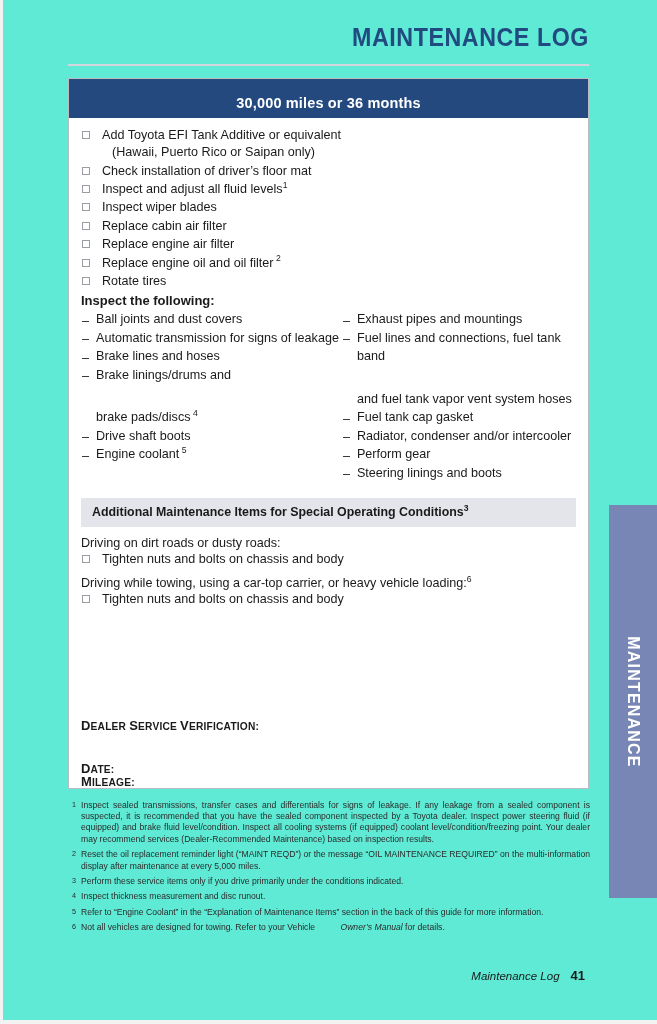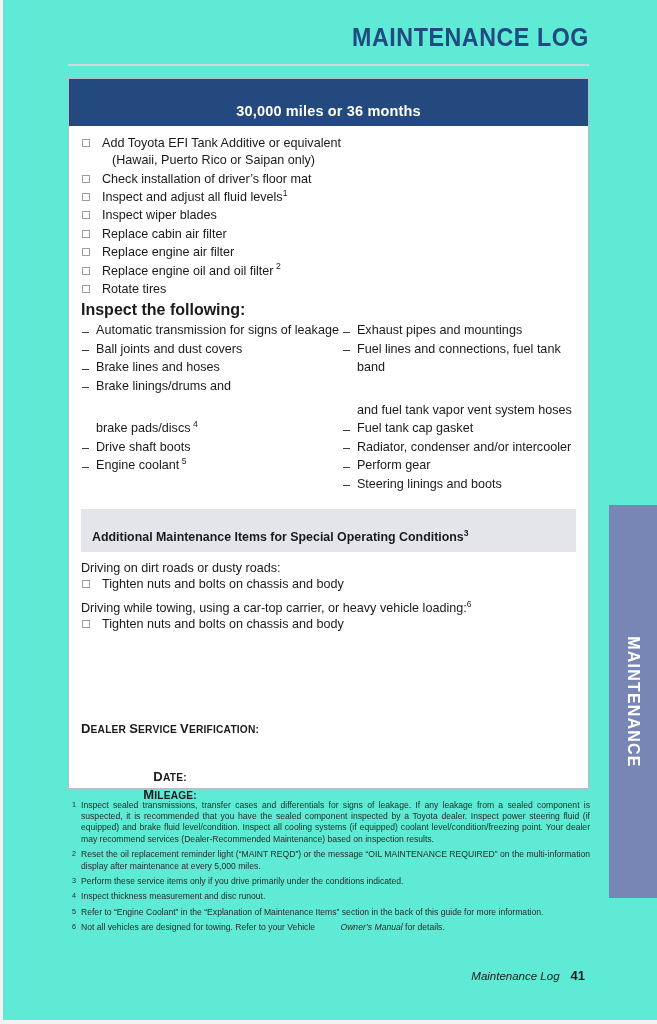--- a/index.html
+++ b/index.html
@@ -78,21 +78,21 @@
     background: #ffffff;
   }
 
   .box-header {
     background: #23497f;
     color: #ffffff;
     text-align: center;
     font-size: 14.5px;
     font-weight: bold;
     letter-spacing: 0.15px;
-    padding: 24px 0 7px 0;
+    padding: 16px 0 7px 0;
   }
 
   .box-body {
     padding: 9px 12px 0 12px;
     position: relative;
   }
 
   
   ul.chk-list {
     list-style: none;
@@ -127,21 +127,21 @@
   }
   sup.fn-sp {
     font-size: 8.6px;
     vertical-align: super;
     line-height: 0;
     margin-left: 2.5px;
   }
 
   
   .inspect-heading {
-    font-size: 16px;
+    font-size: 13px;
     font-weight: bold;
     margin: 3px 0 2px 0;
   }
   .inspect-cols {
     display: flex;
     gap: 0px;
   }
   .inspect-col {
     box-sizing: border-box;
   }
@@ -169,21 +169,21 @@
   .cont {
     display: block;
     padding-left: 0px;
     margin-top: 24px;
   }
 
   
   .gray-band {
     background: #e3e5ea;
     margin: 16px 0 0 0;
-    padding: 21px 11px 8px 11px;
+    padding: 7px 11px 8px 11px;
     font-size: 12.4px;
     font-weight: bold;
   }
   .addl-section {
     padding: 9px 0 0 0;
   }
   .addl-heading {
     font-size: 12.6px;
     font-weight: normal;
     margin: 0 0 1px 0;
@@ -196,22 +196,21 @@
   
   .dealer-block {
     position: absolute;
     left: 12px;
     top: 641px;
   }
   .smallcaps {
     font-weight: bold;
     font-size: 10.2px;
     letter-spacing: 0.2px;
-    line-height: 17px;
-    text-align: center;
+    line-height: 12px;
   }
   .smallcaps .cap {
     font-size: 13px;
   }
   .dealer-gap { height: 30px; }
 
   
   .footnotes {
     position: absolute;
     left: 72px;
@@ -304,22 +303,22 @@
           <li><span class="chkbox"></span><span>Replace engine air filter</span></li>
           <li><span class="chkbox"></span><span>Replace engine oil and oil filter</span><sup class="fn-sp">2</sup></li>
           <li><span class="chkbox"></span><span>Rotate tires</span></li>
         </ul>
 
       <div class="inspect-heading">Inspect the following:</div>
 
       <div class="inspect-cols">
         <div class="inspect-col left">
           <ul class="dash-list" id="inspect-left">
+              <li><span class="dash"></span><span>Ball joints and dust covers</span></li>
               <li><span class="dash"></span><span>Automatic transmission for signs of leakage</span></li>
-              <li><span class="dash"></span><span>Ball joints and dust covers</span></li>
               <li><span class="dash"></span><span>Brake lines and hoses</span></li>
               <li><span class="dash"></span><span>Brake linings/drums and</span><span class="cont">brake pads/discs<sup class="fn-sp">4</sup></span></li>
               <li><span class="dash"></span><span>Drive shaft boots</span></li>
               <li><span class="dash"></span><span>Engine coolant</span><sup class="fn-sp">5</sup></li>
             </ul>
         </div>
         <div class="inspect-col right">
           <ul class="dash-list" id="inspect-right">
               <li><span class="dash"></span><span>Exhaust pipes and mountings</span></li>
               <li><span class="dash"></span><span>Fuel lines and connections, fuel tank band</span><span class="cont">and fuel tank vapor vent system hoses</span></li>

